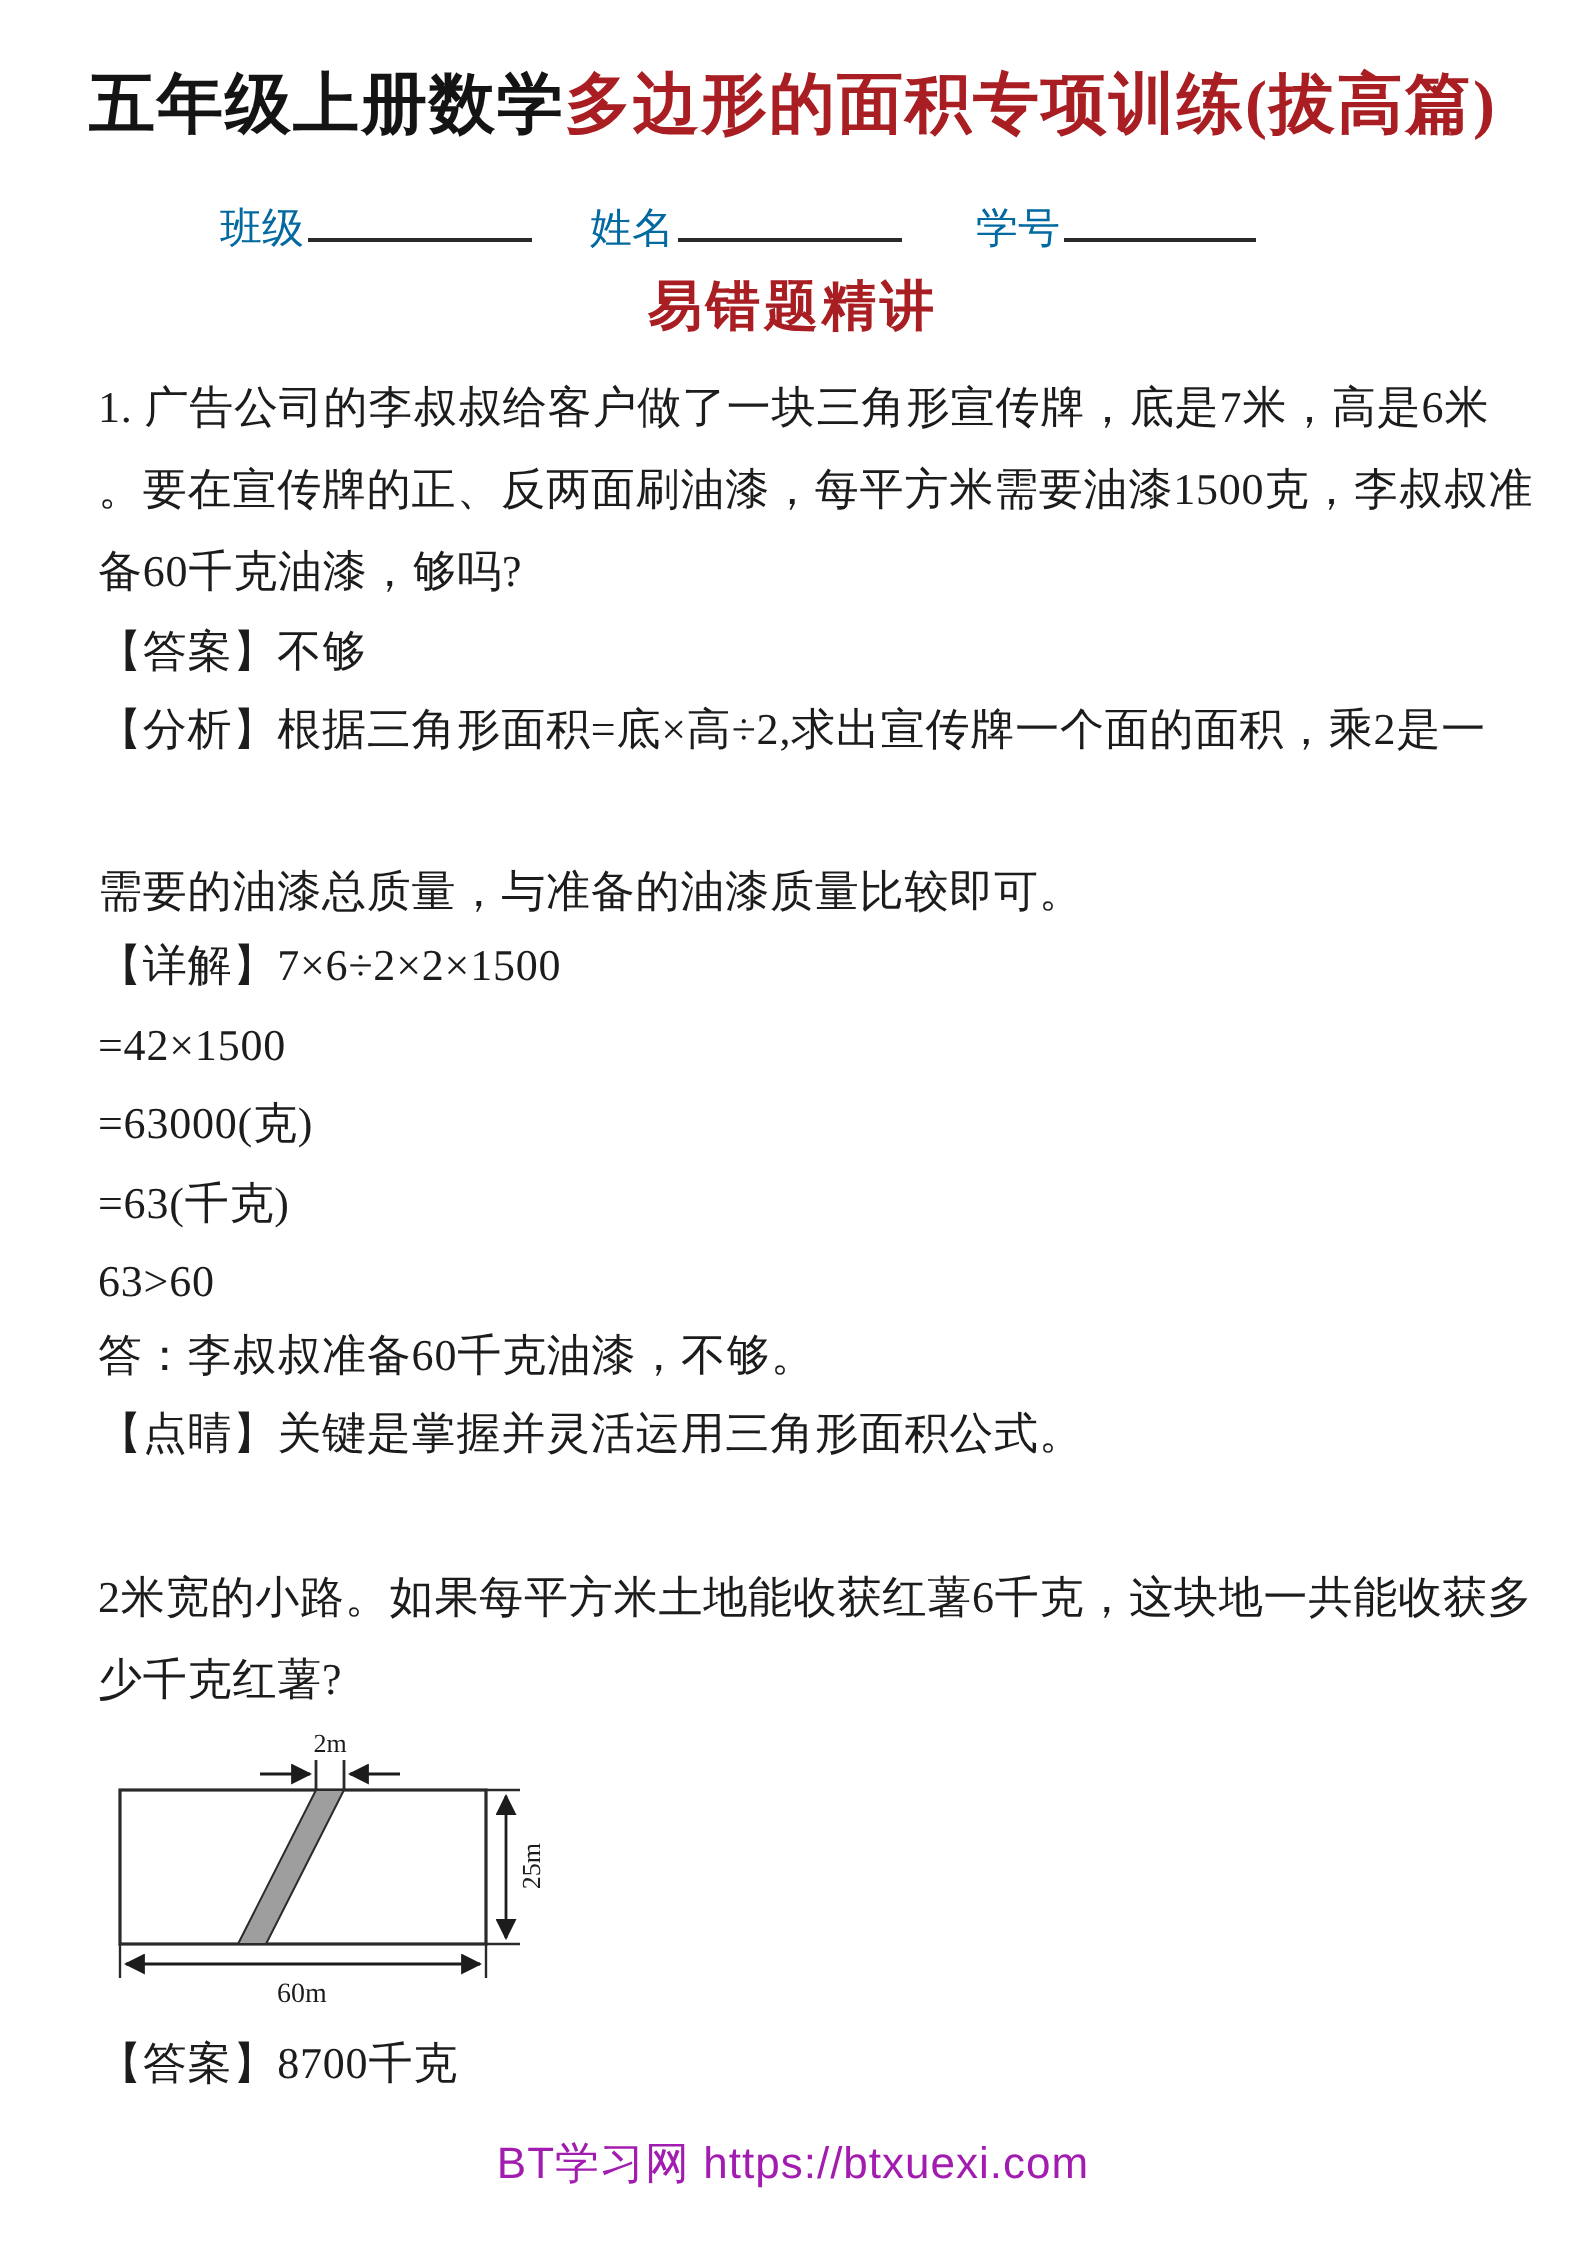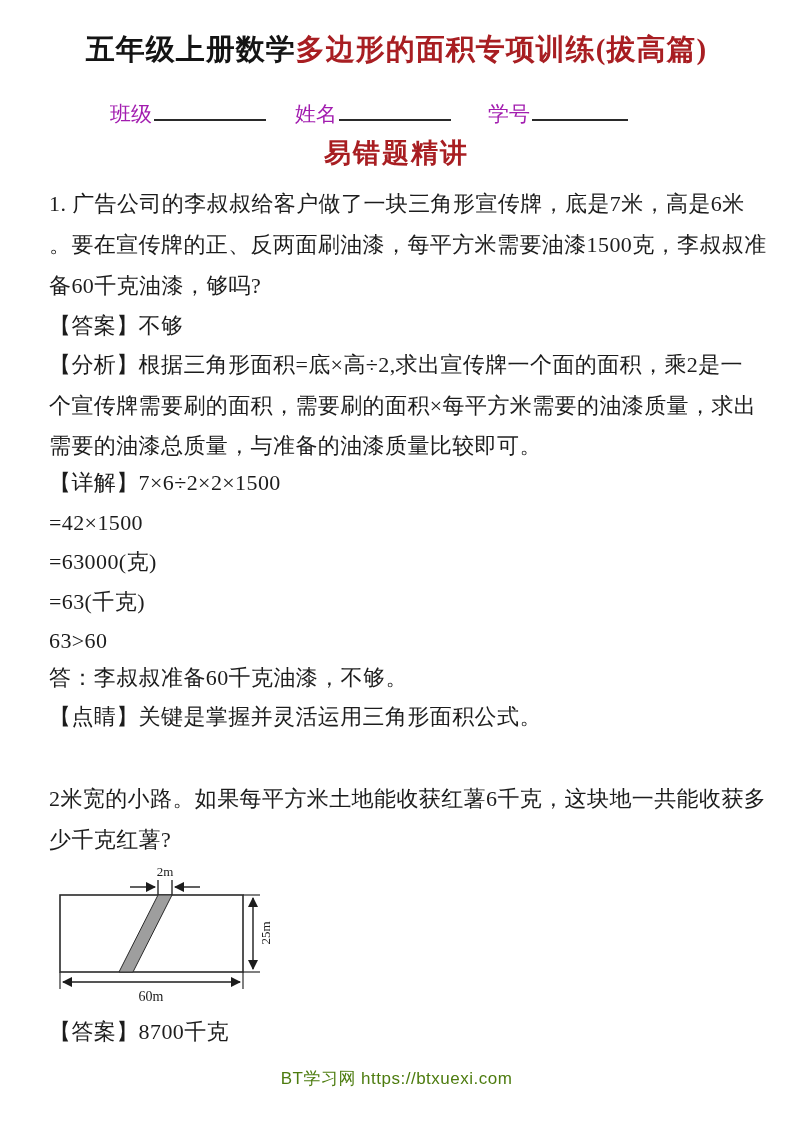--- a/index.html
+++ b/index.html
@@ -3,45 +3,45 @@
 <meta charset="utf-8">
 <style>
   html,body { margin:0; padding:0; background:#ffffff; }
   .page {
     position:relative; width:793px; height:1122px; background:#ffffff;
     font-family:"Liberation Serif","DejaVu Serif",serif;
     overflow:hidden; margin:0 auto;
   }
   .title-row {
     position:absolute; top:30px; left:0; width:100%;
-    text-align:center; font-weight:bold; font-size:29px;
+    text-align:center; font-weight:bold; font-size:33px;
     letter-spacing:1px; white-space:nowrap; color:#141414;
   }
   .title-red { color:#a81e22; }
-  .form-item { position:absolute; top:100px; font-size:21px; color:#a21caf; }
+  .form-item { position:absolute; top:100px; font-size:21px; color:#0369a1; }
   .blank-line {
     display:inline-block; border-bottom:2px solid #2a2a2a;
     height:19px; vertical-align:baseline; margin-left:2px;
   }
   .section-heading {
     position:absolute; top:135px; left:0; width:100%;
     text-align:center; font-size:27px; font-weight:bold;
     color:#a81e22; letter-spacing:2px;
   }
   .doc-line {
     position:absolute; left:49px; font-size:22px; color:#1c1c1c;
     white-space:nowrap; letter-spacing:0.4px; line-height:28px;
   }
   .figure-wrap { position:absolute; left:40px; top:862px; width:245px; height:150px; }
   .figure-wrap svg { display:block; }
   .fig-label { font-family:"Liberation Serif","DejaVu Serif",serif; font-size:13px; fill:#1c1c1c; }
   .footer {
     position:absolute; top:1067px; left:0; width:100%; text-align:center;
     font-family:"Liberation Sans","DejaVu Sans",sans-serif;
-    font-size:17px; color:#4d7c0f; letter-spacing:0.5px;
+    font-size:22px; color:#a21caf; letter-spacing:0.5px;
   }
 </style>
 </head>
 <body>
 
 <div class="page">
 
   <div class="title-row"><span>五年级上册数学</span><span class="title-red">多边形的面积专项训练(拔高篇)</span></div>
 
   <div class="form-item" style="left:110px">
@@ -54,21 +54,20 @@
     <span>学号</span><span class="blank-line" style="width:96px"></span>
   </div>
 
   <div class="section-heading">易错题精讲</div>
 
   <div class="doc-line" style="top:190px">1. 广告公司的李叔叔给客户做了一块三角形宣传牌，底是7米，高是6米</div>
   <div class="doc-line" style="top:231px">。要在宣传牌的正、反两面刷油漆，每平方米需要油漆1500克，李叔叔准</div>
   <div class="doc-line" style="top:272px">备60千克油漆，够吗?</div>
   <div class="doc-line" style="top:312px">【答案】不够</div>
   <div class="doc-line" style="top:351px">【分析】根据三角形面积=底×高÷2,求出宣传牌一个面的面积，乘2是一</div>
-  <div class="doc-line" style="top:392px">个宣传牌需要刷的面积，需要刷的面积×每平方米需要的油漆质量，求出</div>
   <div class="doc-line" style="top:432px">需要的油漆总质量，与准备的油漆质量比较即可。</div>
   <div class="doc-line" style="top:469px">【详解】7×6÷2×2×1500</div>
   <div class="doc-line" style="top:509px">=42×1500</div>
   <div class="doc-line" style="top:548px">=63000(克)</div>
   <div class="doc-line" style="top:588px">=63(千克)</div>
   <div class="doc-line" style="top:627px">63&gt;60</div>
   <div class="doc-line" style="top:664px">答：李叔叔准备60千克油漆，不够。</div>
   <div class="doc-line" style="top:703px">【点睛】关键是掌握并灵活运用三角形面积公式。</div>
   <div class="doc-line" style="top:785px">2米宽的小路。如果每平方米土地能收获红薯6千克，这块地一共能收获多</div>
   <div class="doc-line" style="top:826px">少千克红薯?</div>

